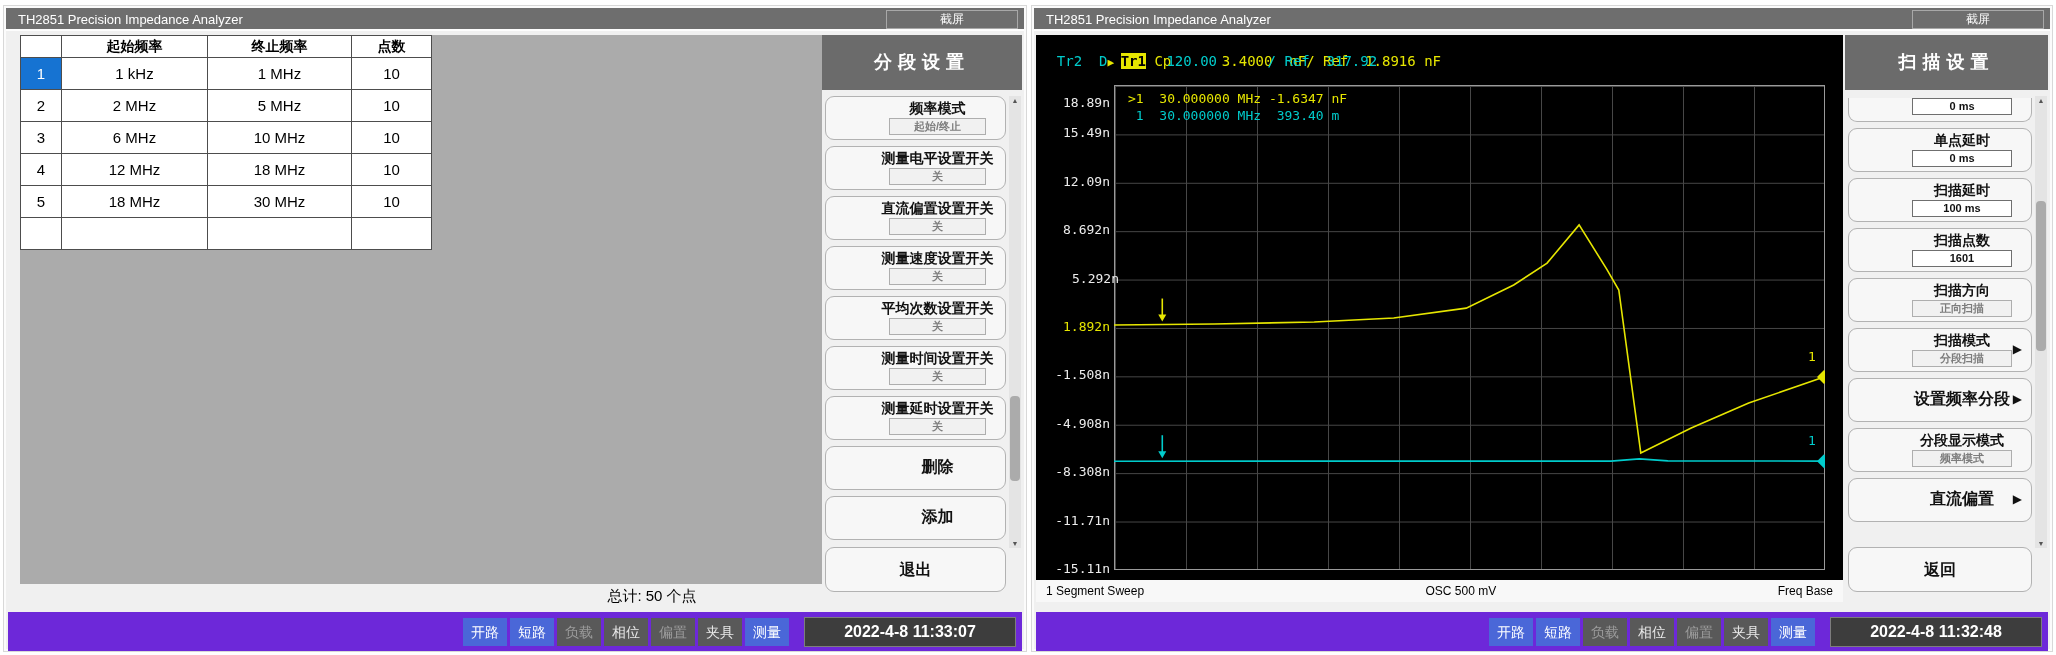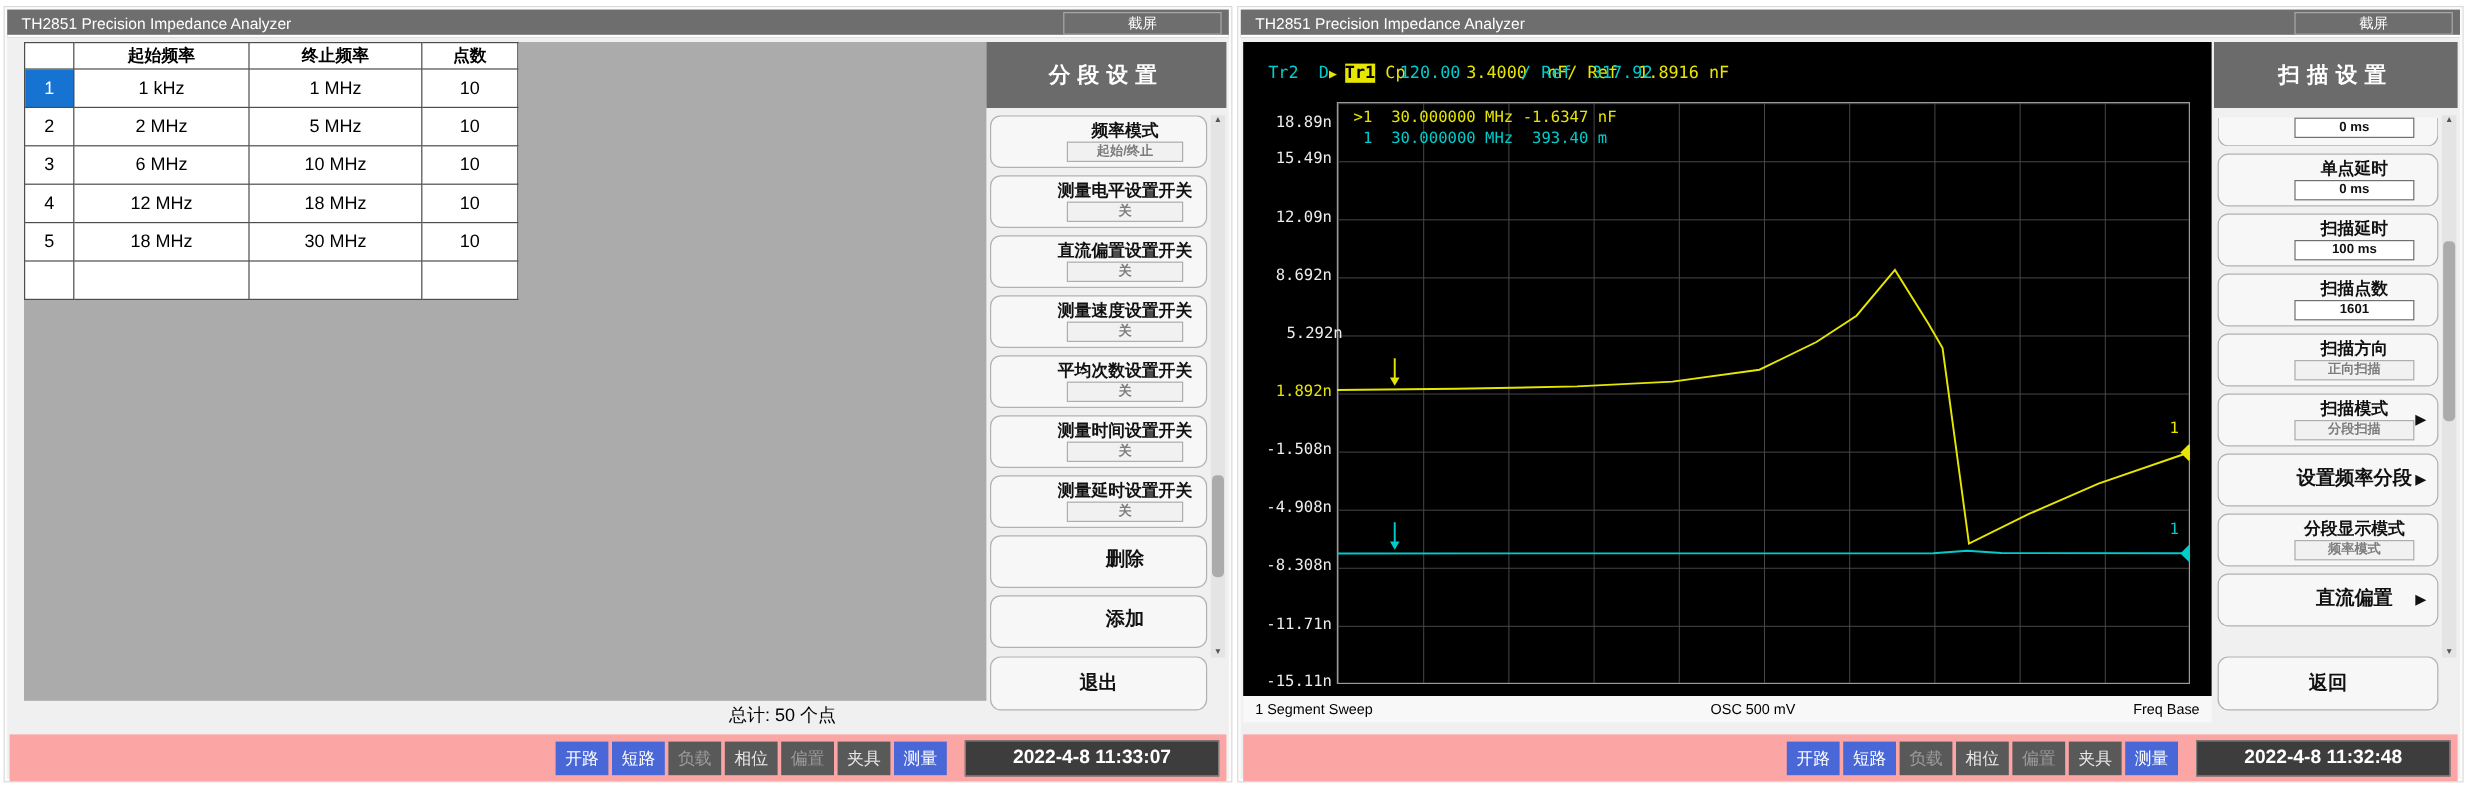--- a/index.html
+++ b/index.html
@@ -37,21 +37,21 @@
   .grp.clipped-top .gfield { margin-top:2px; }
   .grp .menu-arrow { position:absolute; right:9px; top:50%; margin-top:-8px; font-size:12px; color:#111; }
   .bottom-btn { position:absolute; left:3px; right:16px; bottom:14px; height:45px; border:1px solid #b2b2b2; border-radius:9px; background:#f7f7f7; font-size:16px; font-weight:bold; text-align:center; line-height:43px; color:#111; }
   .vscroll { position:absolute; right:1px; top:61px; width:12px; height:452px; background:#e4e4e4; }
   .vscroll .arr { position:absolute; left:0; width:12px; font-size:7px; color:#555; text-align:center; }
   .vscroll .arr.up { top:1px; } .vscroll .arr.dn { bottom:1px; }
   .vscroll .thumb { position:absolute; left:1px; width:10px; background:#ababab; border-radius:4px; }
   #win-left .thumb { top:300px; height:85px; }
   #win-right .thumb { top:105px; height:150px; }
 
-  .statusbar { position:absolute; left:2px; right:2px; top:604px; height:39px; background:#fca5a5; display:flex; align-items:center; justify-content:flex-end; gap:3px; padding-right:6px; }
+  .statusbar { position:absolute; left:2px; right:2px; top:604px; height:39px; background:#6d28d9; display:flex; align-items:center; justify-content:flex-end; gap:3px; padding-right:6px; }
   .sbtn { display:inline-block; width:44px; height:28px; font-size:14px; color:#e8e8e8; text-align:center; line-height:28px; background:#595959; }
   .sbtn.blue { background:#4a67d8; color:#fff; }
   .sbtn.dim { color:#9b9b9b; }
   .clock { width:212px; height:30px; margin-left:12px; background:#3d3d3d; border:1px solid #7d7d7d; color:#fff; font-size:16px; font-weight:bold; text-align:center; line-height:28px; }
 
   
   .chart-zone { position:absolute; left:2px; top:27px; width:807px; height:545px; background:#000; }
   .mono { font-family:"DejaVu Sans Mono", monospace; white-space:pre; }
   .tr-row1 { position:absolute; left:4px; top:2px; font-size:14px; color:#e6e600; }
   .tr-row1 .lead { color:#e6e600; font-size:11px; }

